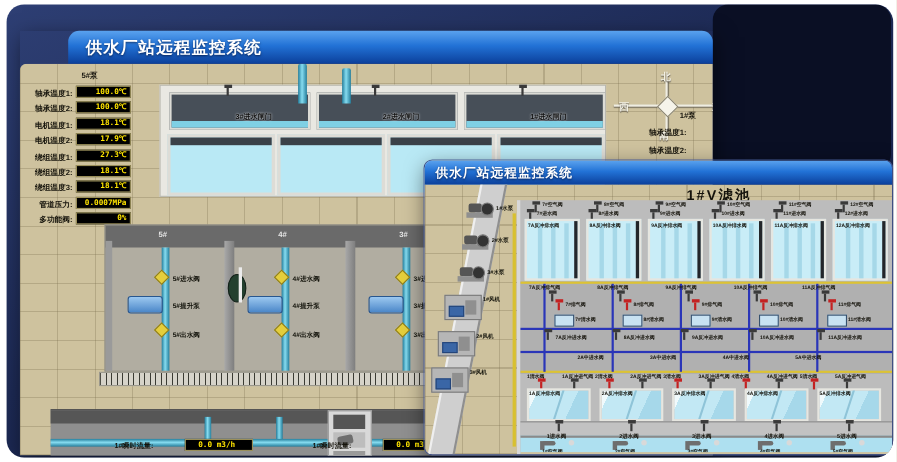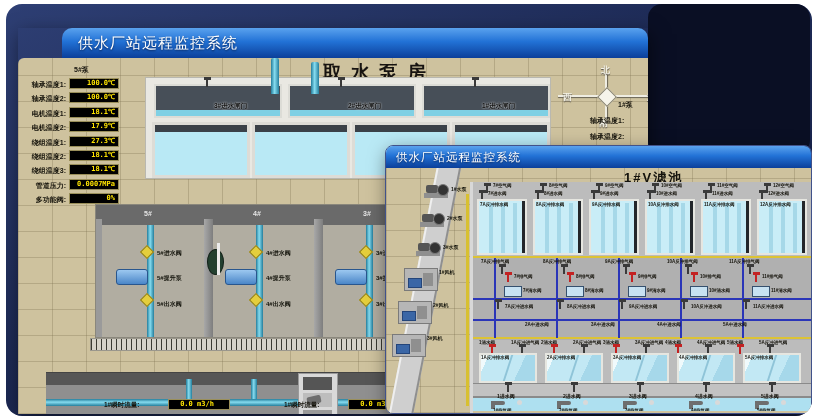--- a/index.html
+++ b/index.html
@@ -2,21 +2,21 @@
 <html><head>
 <meta charset="utf-8">
 <style>
   html,body{margin:0;padding:0;background:#ffffff;width:815px;height:420px;overflow:hidden;
     font-family:"Liberation Sans","DejaVu Sans",sans-serif;}
   #stage{position:absolute;left:6px;top:4px;width:806px;height:412px;border-radius:16px;overflow:hidden;
     background:linear-gradient(155deg,#2e3f74 0%,#1d2a55 45%,#141d42 100%);}
   #darkpanel{position:absolute;left:642px;top:0px;width:162px;height:150px;border-radius:14px;background:#0a0f24;}
   .win{position:absolute;box-shadow:2px 6px 18px rgba(0,0,0,.5);}
   .tbar{position:absolute;left:0;top:0;right:0;display:flex;align-items:center;
-    background:linear-gradient(#5aa2ee 0%,#2272d6 45%,#0b3f9a 100%);color:#fff;font-weight:normal;
+    background:linear-gradient(#5aa2ee 0%,#2272d6 45%,#0b3f9a 100%);color:#fff;font-weight:bold;
     text-shadow:0 1px 2px rgba(0,0,20,.6);letter-spacing:1px;}
   .scene{position:absolute;overflow:hidden;
     background-color:#cec29e;
     background-image:repeating-linear-gradient(0deg,rgba(120,108,76,.30) 0 1px,transparent 1px 26px),
                      repeating-linear-gradient(90deg,rgba(120,108,76,.30) 0 1px,transparent 1px 34px);}
   .scene-title{position:absolute;color:#171310;font-family:"Liberation Serif","DejaVu Serif",serif;font-weight:bold;white-space:nowrap;}
   .lbl{position:absolute;font-weight:bold;color:#14120c;white-space:nowrap;line-height:1;}
   .box{position:absolute;background:#000;border:1px solid #9a8f5a;color:#ffe400;
     font-family:"DejaVu Sans Mono",monospace;font-weight:bold;text-align:right;box-sizing:border-box;}
   .pipe{position:absolute;background:linear-gradient(90deg,#247e9c,#86dcf0 45%,#247e9c);}
@@ -32,21 +32,20 @@
 <body>
 
 <div id="stage">
   <div id="darkpanel"></div>
 
   <div class="win" id="win-back" style="left:12px;top:24px;width:630px;height:386px;">
     <div class="tbar" style="left:44px;height:30px;border-radius:10px 10px 0 0;font-size:15px;padding-left:16px;">
       <span>供水厂站远程监控系统</span>
     </div>
     <div class="scene" id="bscene" style="left:0;top:30px;width:630px;height:356px;border-radius:6px 0 0 0;">
-      <div class="scene-title" style="left:305px;top:2px;font-size:19px;letter-spacing:9px;">取水泵房</div>
 
       <div id="bpanel" style="position:absolute;left:4px;top:8px;width:110px;height:162px;">
         <div class="lbl" id="bpanel-h" style="left:52px;top:0;font-size:7px;">5#泵</div>
       <div style="position: absolute; left: 0px; top: 14px; width: 44px; text-align: right; font-size: 7px; font-weight: bold; color: rgb(21, 19, 11); white-space: nowrap;">轴承温度1:</div>
           <div class="box" style="position: absolute; left: 47px; top: 12px; width: 50px; height: 11px; font-size: 7px; line-height: 9px; padding-right: 3px;">100.0℃</div>
           <div style="position: absolute; left: 0px; top: 28.4px; width: 44px; text-align: right; font-size: 7px; font-weight: bold; color: rgb(21, 19, 11); white-space: nowrap;">轴承温度2:</div>
           <div class="box" style="position: absolute; left: 47px; top: 26.4px; width: 50px; height: 11px; font-size: 7px; line-height: 9px; padding-right: 3px;">100.0℃</div>
           <div style="position: absolute; left: 0px; top: 42.8px; width: 44px; text-align: right; font-size: 7px; font-weight: bold; color: rgb(21, 19, 11); white-space: nowrap;">电机温度1:</div>
           <div class="box" style="position: absolute; left: 47px; top: 40.8px; width: 50px; height: 11px; font-size: 7px; line-height: 9px; padding-right: 3px;">18.1℃</div>
           <div style="position: absolute; left: 0px; top: 57.2px; width: 44px; text-align: right; font-size: 7px; font-weight: bold; color: rgb(21, 19, 11); white-space: nowrap;">电机温度2:</div>

